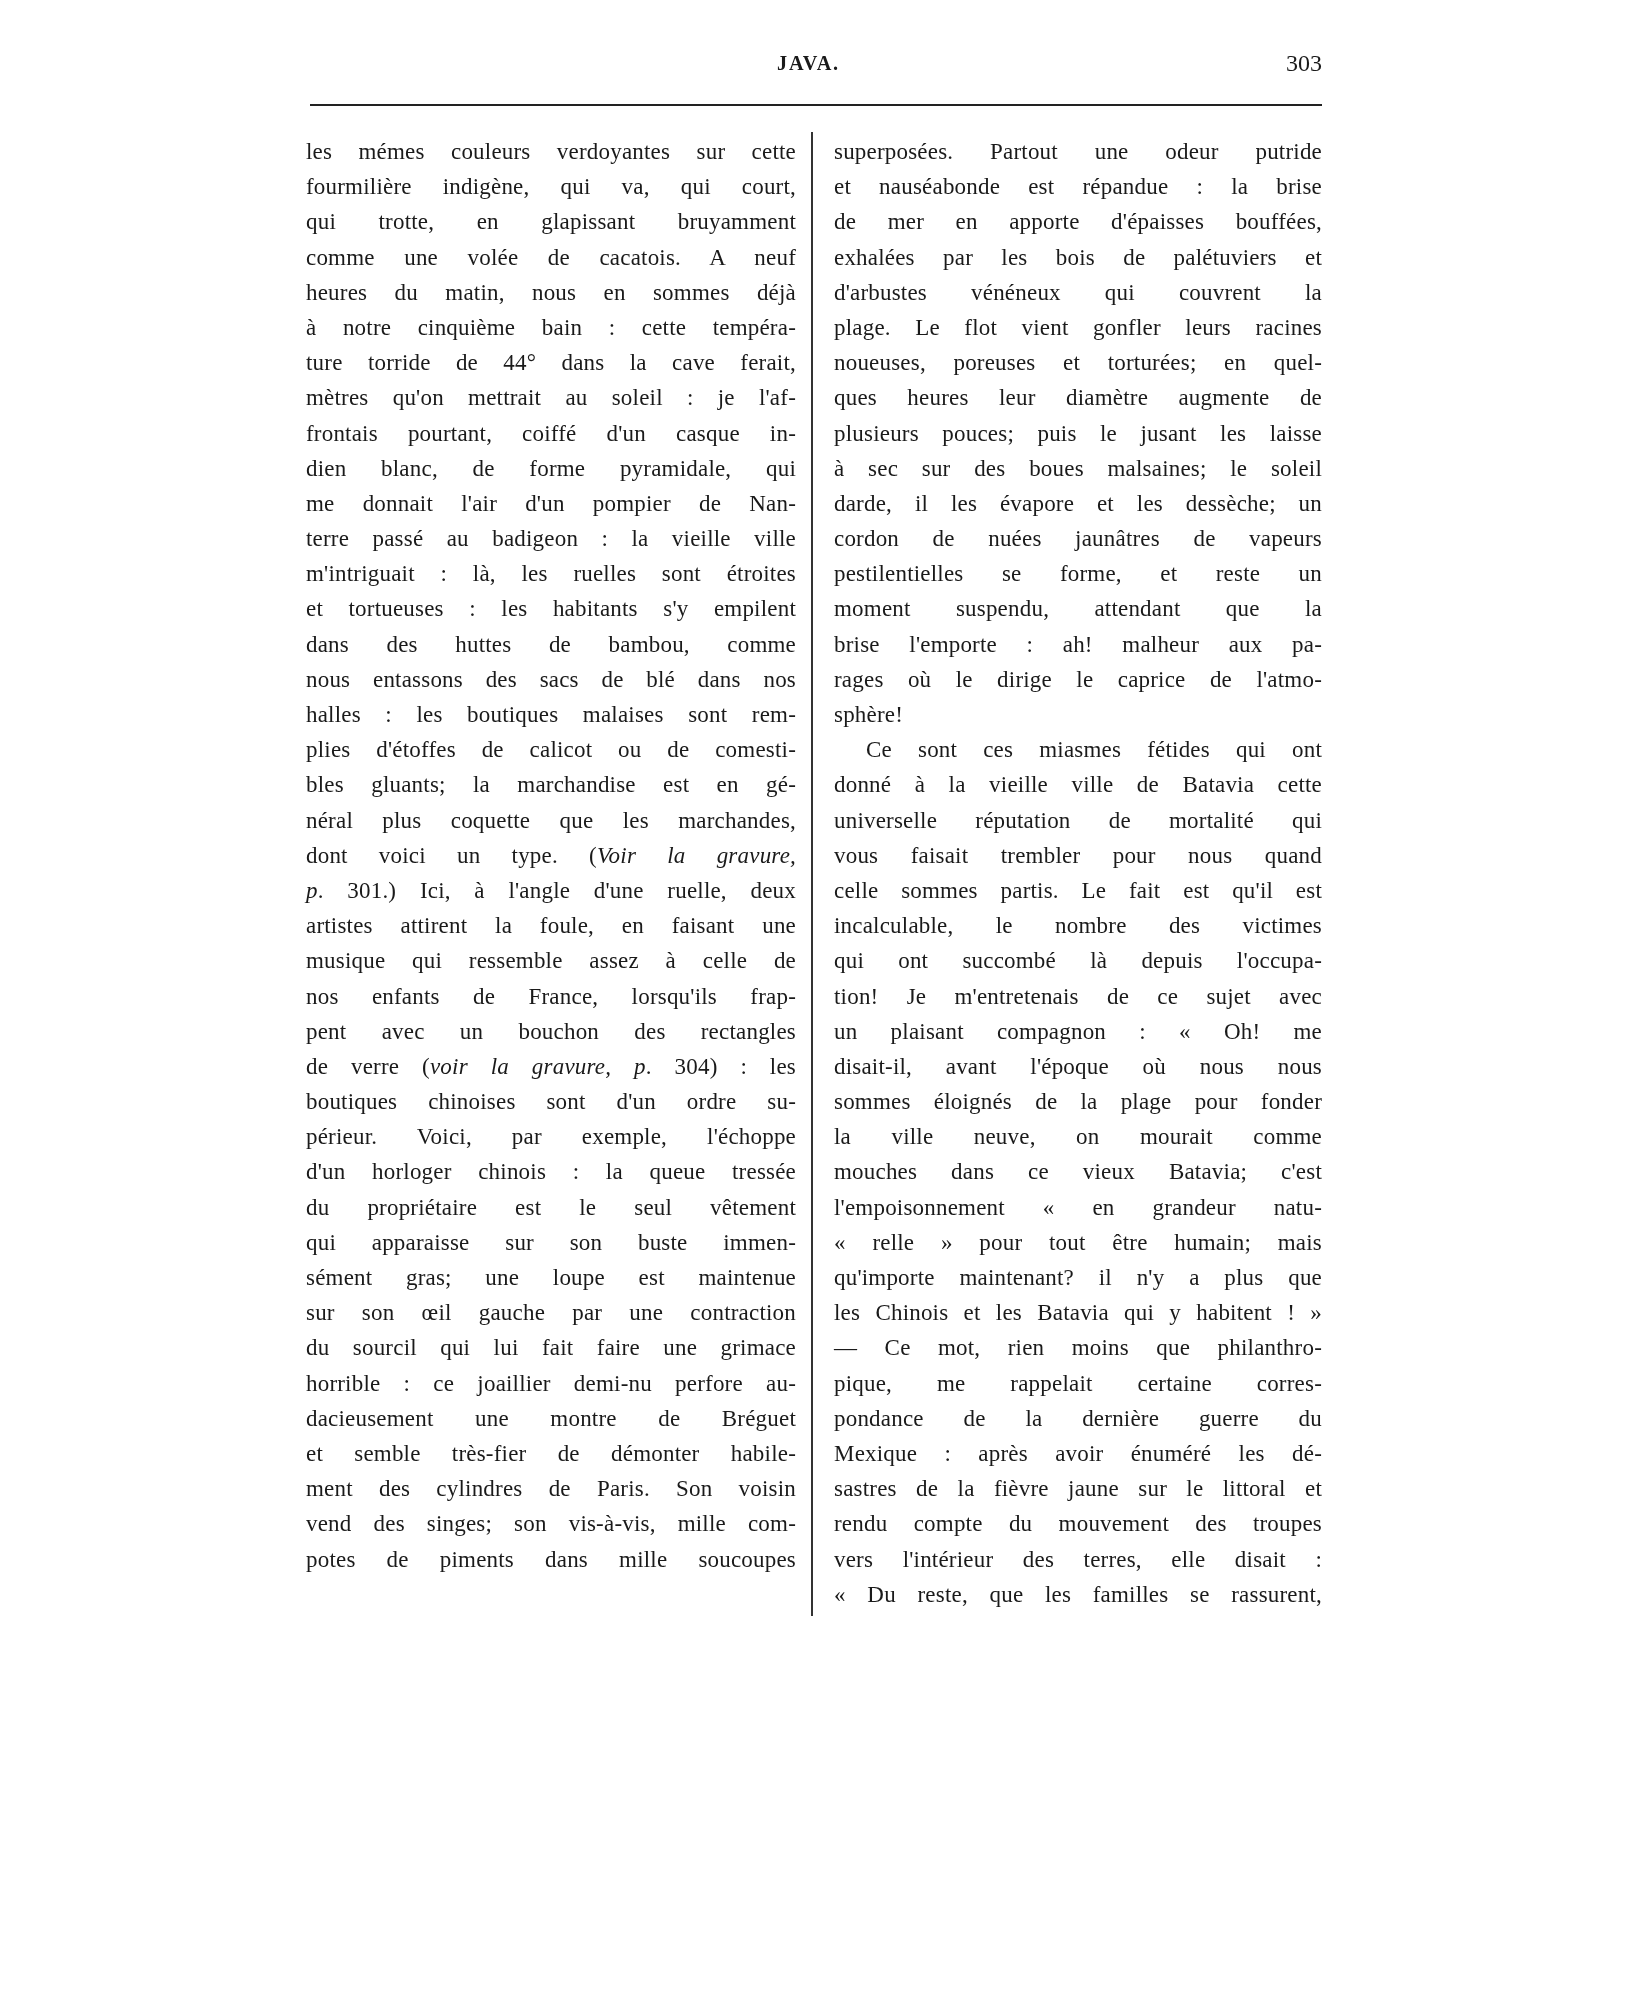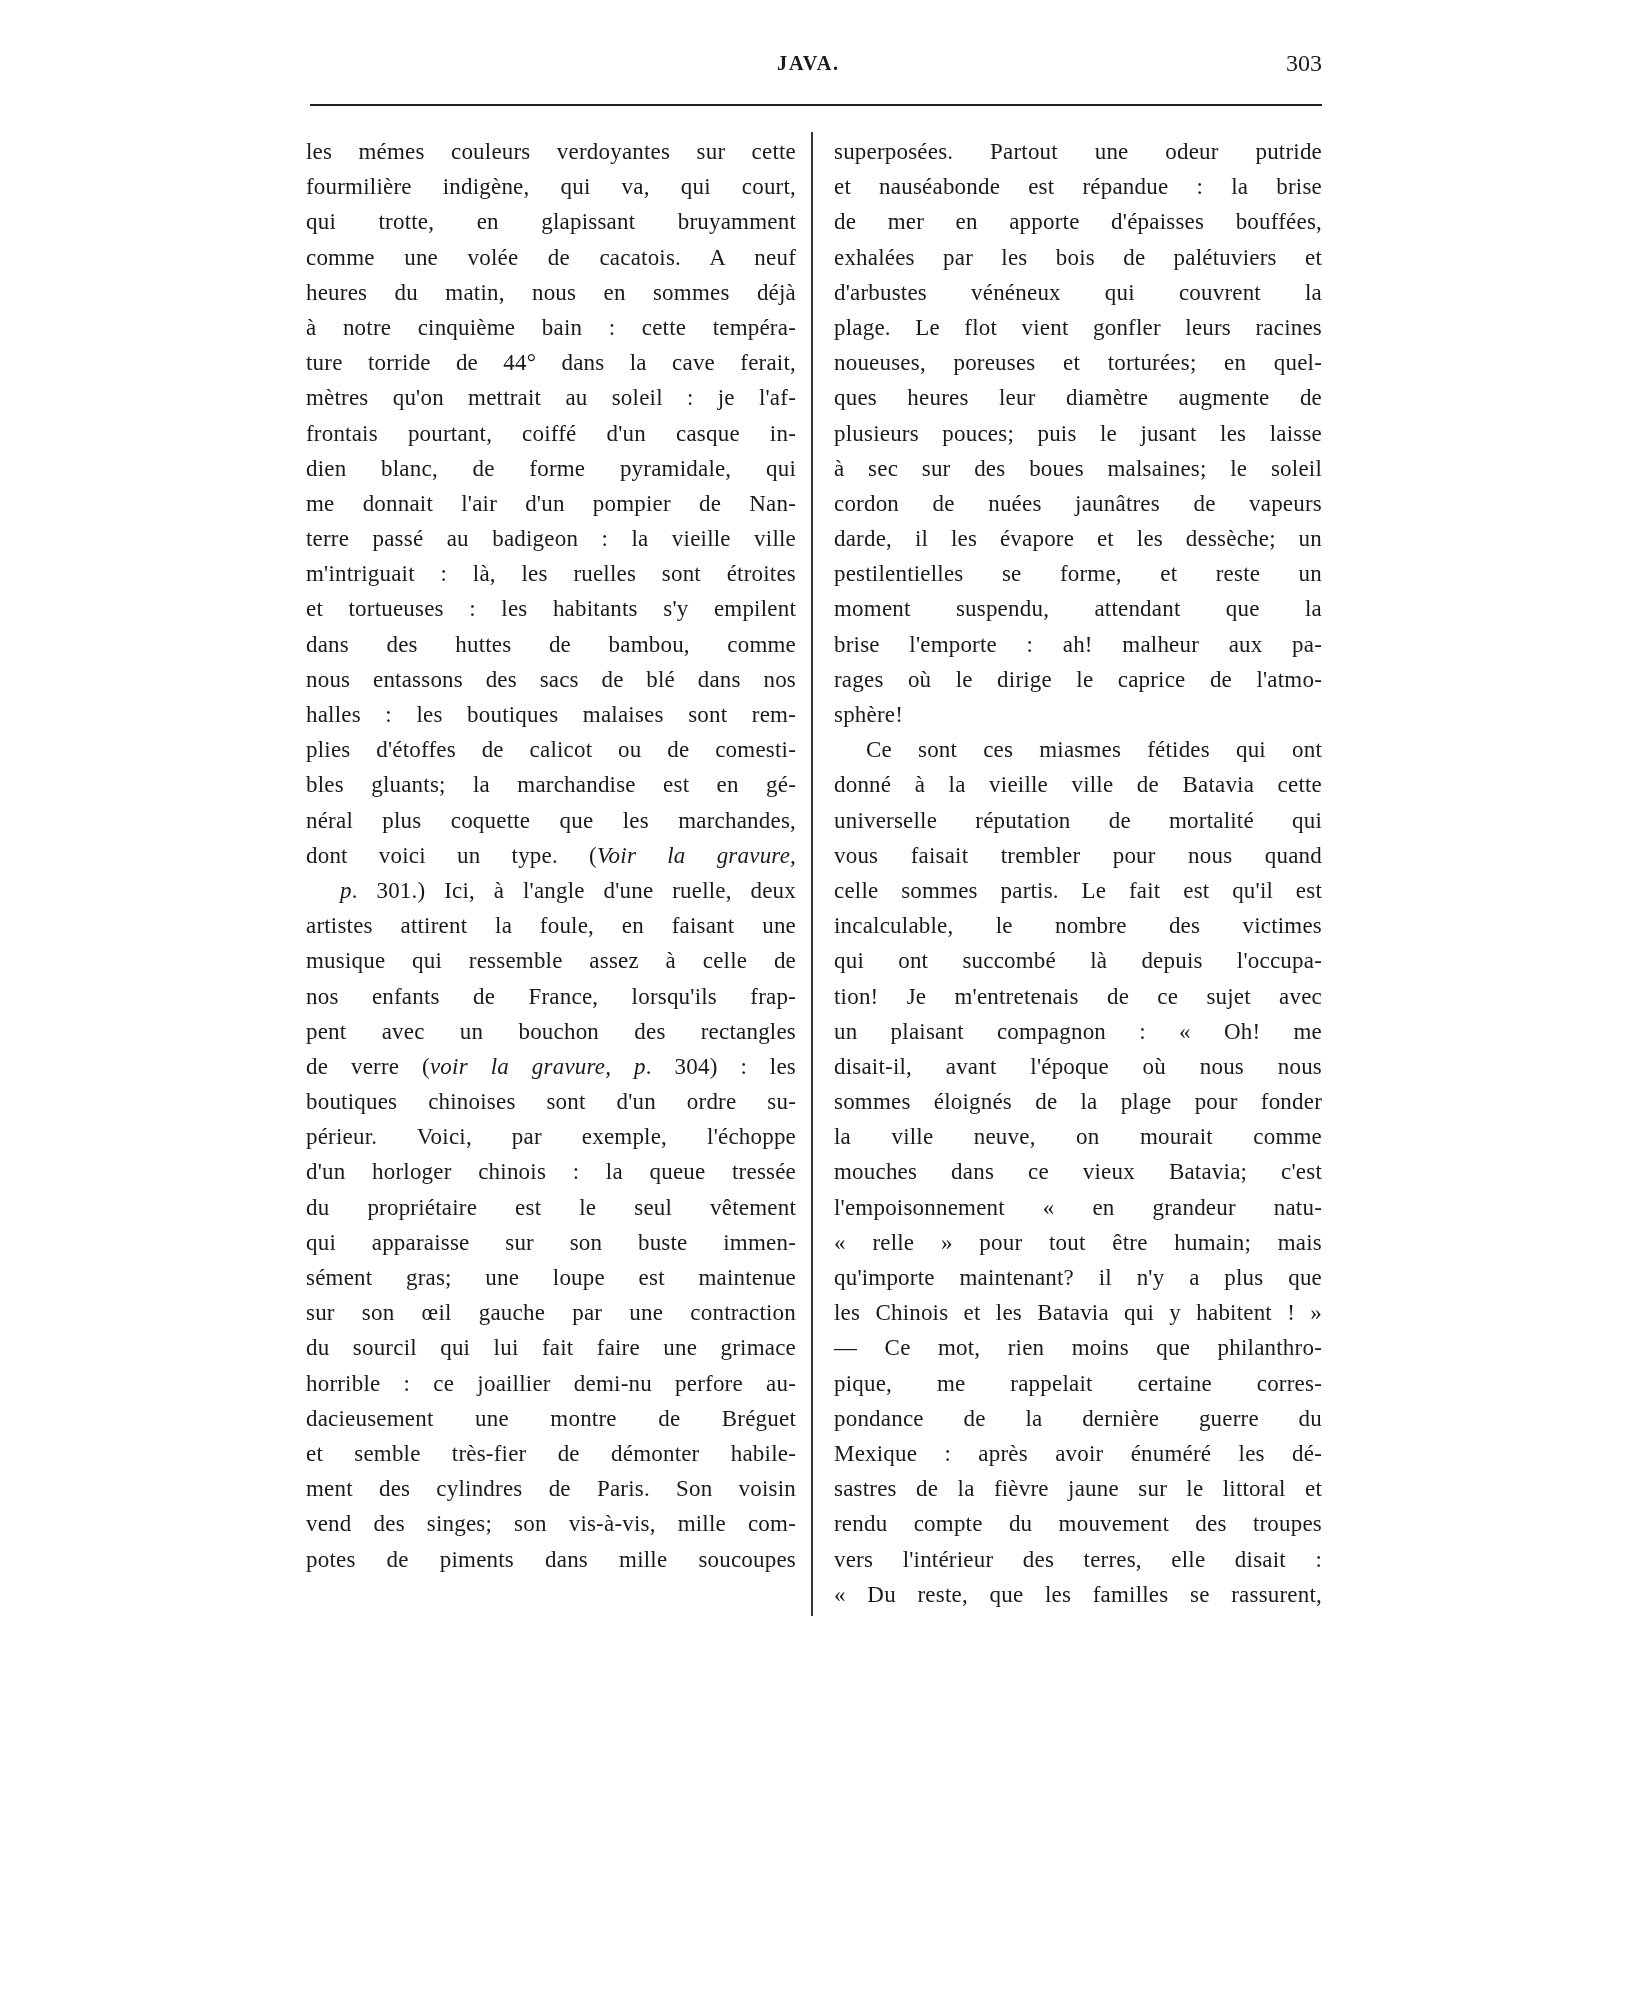--- a/index.html
+++ b/index.html
@@ -45,21 +45,21 @@
     <span class="line" style="display: block;">terre passé au badigeon : la vieille ville</span>
     <span class="line" style="display: block;">m'intriguait : là, les ruelles sont étroites</span>
     <span class="line" style="display: block;">et tortueuses : les habitants s'y empilent</span>
     <span class="line" style="display: block;">dans des huttes de bambou, comme</span>
     <span class="line" style="display: block;">nous entassons des sacs de blé dans nos</span>
     <span class="line" style="display: block;">halles : les boutiques malaises sont rem-</span>
     <span class="line" style="display: block;">plies d'étoffes de calicot ou de comesti-</span>
     <span class="line" style="display: block;">bles gluants; la marchandise est en gé-</span>
     <span class="line" style="display: block;">néral plus coquette que les marchandes,</span>
     <span class="line" style="display: block;"><span>dont voici un type. (</span><i>Voir la gravure,</i><span></span></span>
-    <span class="line" style="display: block; margin-left: 34px;"><span></span><i>p</i><span>. 301.) Ici, à l'angle d'une ruelle, deux</span></span>
+    <span class="line" style="display: block;"><span></span><i>p</i><span>. 301.) Ici, à l'angle d'une ruelle, deux</span></span>
     <span class="line" style="display: block;">artistes attirent la foule, en faisant une</span>
     <span class="line" style="display: block;">musique qui ressemble assez à celle de</span>
     <span class="line" style="display: block;">nos enfants de France, lorsqu'ils frap-</span>
     <span class="line" style="display: block;">pent avec un bouchon des rectangles</span>
     <span class="line" style="display: block;"><span>de verre (</span><i>voir la gravure, p</i><span>. 304) : les</span></span>
     <span class="line" style="display: block;">boutiques chinoises sont d'un ordre su-</span>
     <span class="line" style="display: block;">périeur. Voici, par exemple, l'échoppe</span>
     <span class="line" style="display: block;">d'un horloger chinois : la queue tressée</span>
     <span class="line" style="display: block;">du propriétaire est le seul vêtement</span>
     <span class="line" style="display: block;">qui apparaisse sur son buste immen-</span>
@@ -78,22 +78,22 @@
     <span class="line" style="display: block;">superposées. Partout une odeur putride</span>
     <span class="line" style="display: block;">et nauséabonde est répandue : la brise</span>
     <span class="line" style="display: block;">de mer en apporte d'épaisses bouffées,</span>
     <span class="line" style="display: block;">exhalées par les bois de palétuviers et</span>
     <span class="line" style="display: block;">d'arbustes vénéneux qui couvrent la</span>
     <span class="line" style="display: block;">plage. Le flot vient gonfler leurs racines</span>
     <span class="line" style="display: block;">noueuses, poreuses et torturées; en quel-</span>
     <span class="line" style="display: block;">ques heures leur diamètre augmente de</span>
     <span class="line" style="display: block;">plusieurs pouces; puis le jusant les laisse</span>
     <span class="line" style="display: block;">à sec sur des boues malsaines; le soleil</span>
+    <span class="line" style="display: block;">darde, il les évapore et les dessèche; un</span>
     <span class="line" style="display: block;">cordon de nuées jaunâtres de vapeurs</span>
-    <span class="line" style="display: block;">darde, il les évapore et les dessèche; un</span>
     <span class="line" style="display: block;">pestilentielles se forme, et reste un</span>
     <span class="line" style="display: block;">moment suspendu, attendant que la</span>
     <span class="line" style="display: block;">brise l'emporte : ah! malheur aux pa-</span>
     <span class="line" style="display: block;">rages où le dirige le caprice de l'atmo-</span>
     <span class="line last" style="display: block;">sphère!</span>
     <span class="line indent" style="display: block;">Ce sont ces miasmes fétides qui ont</span>
     <span class="line" style="display: block;">donné à la vieille ville de Batavia cette</span>
     <span class="line" style="display: block;">universelle réputation de mortalité qui</span>
     <span class="line" style="display: block;">vous faisait trembler pour nous quand</span>
     <span class="line" style="display: block;">celle sommes partis. Le fait est qu'il est</span>

